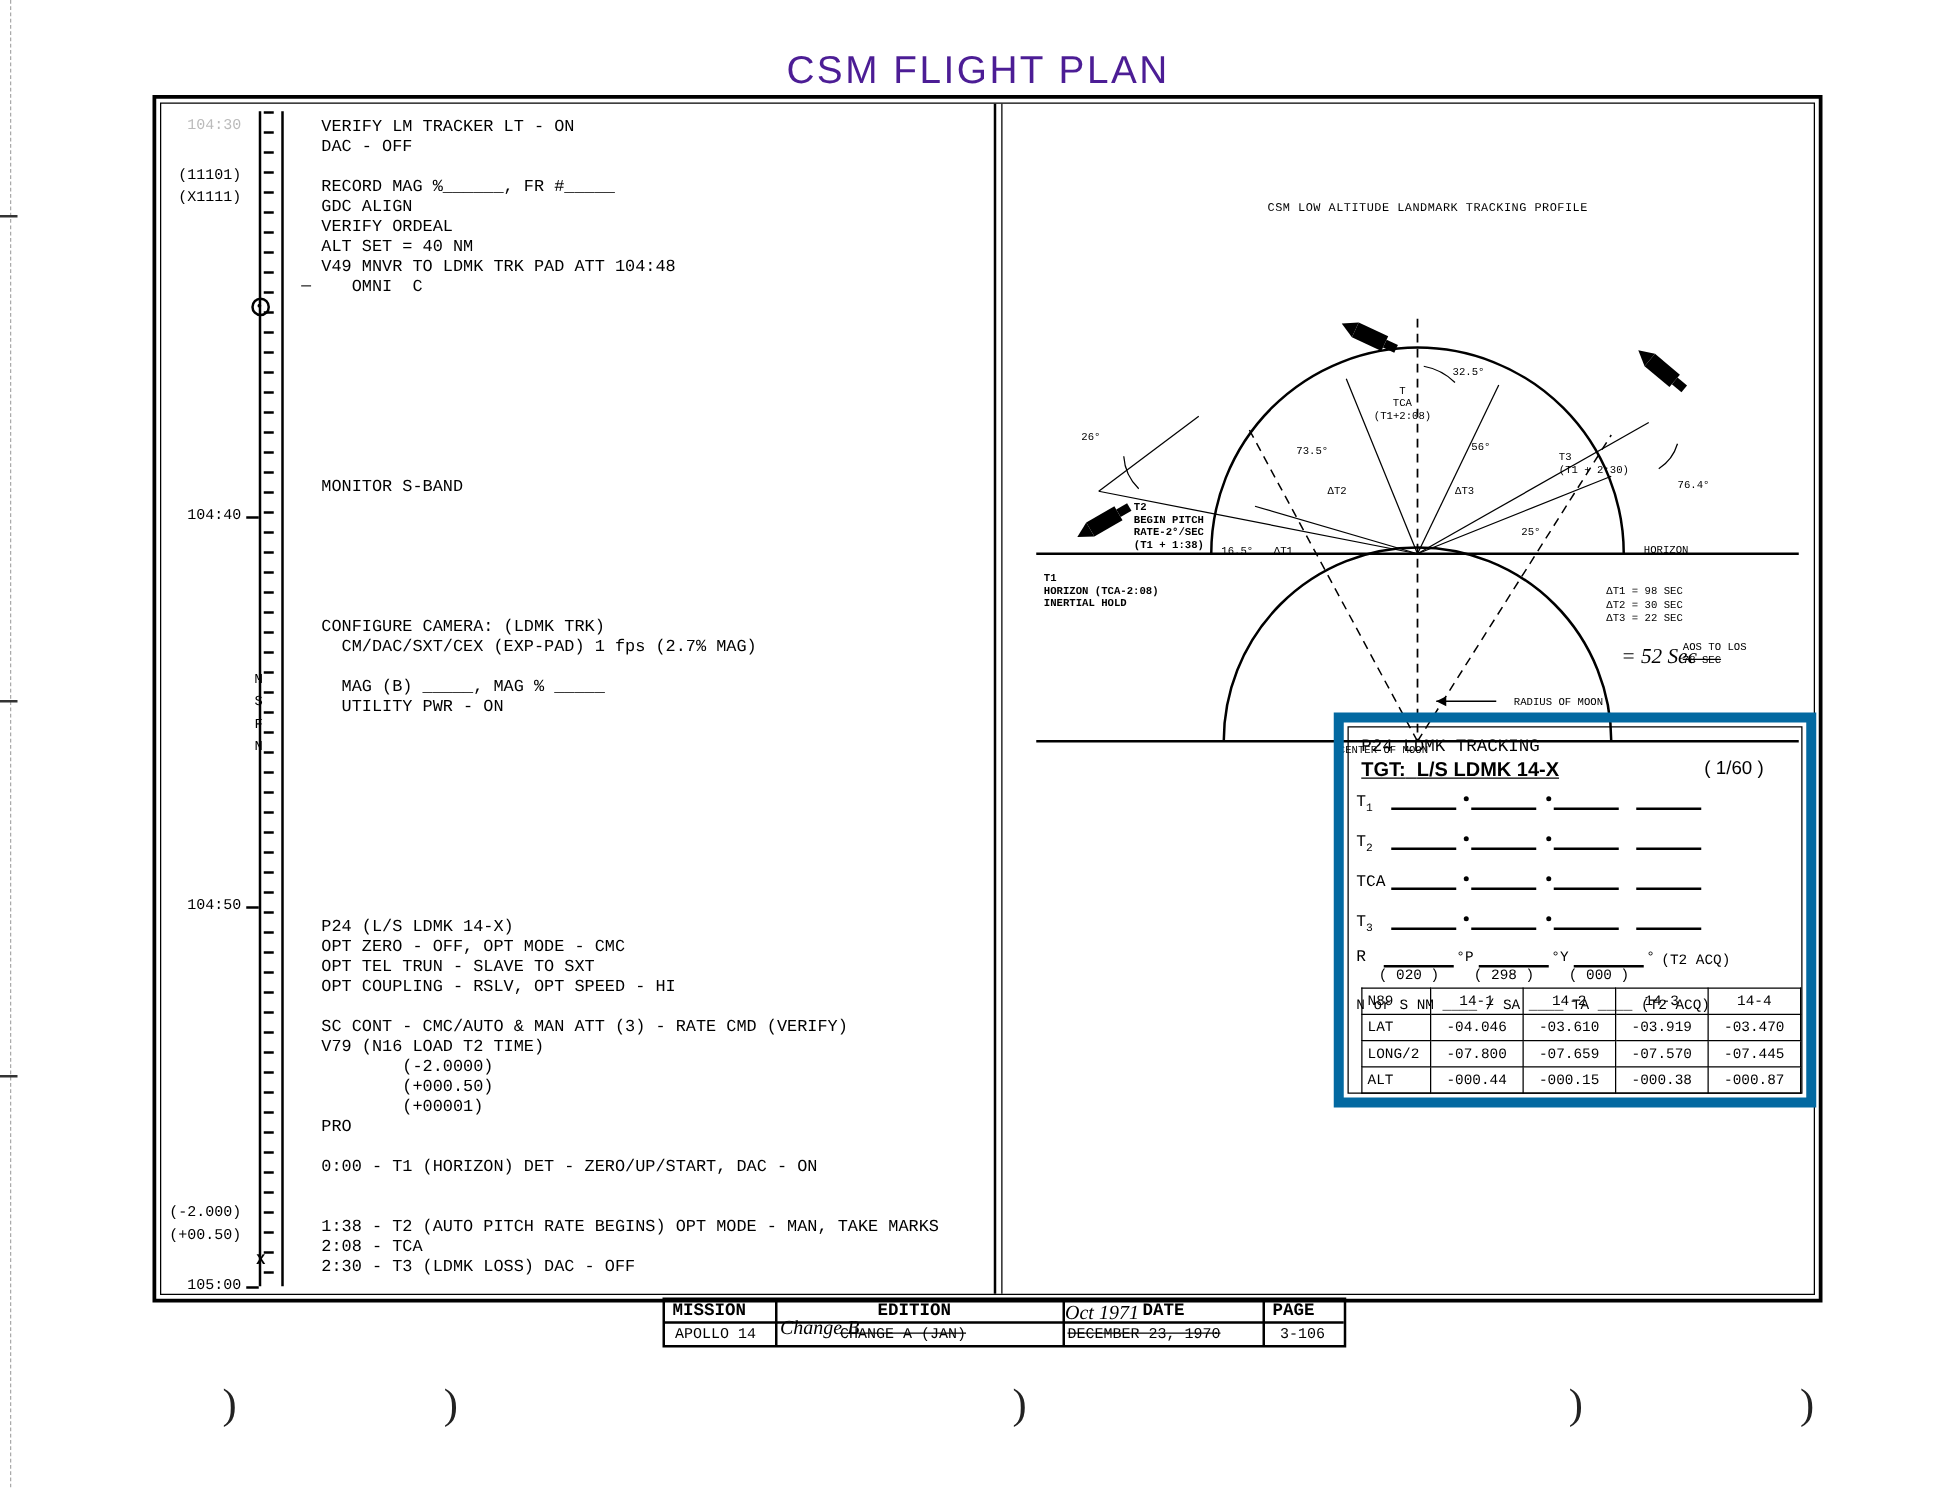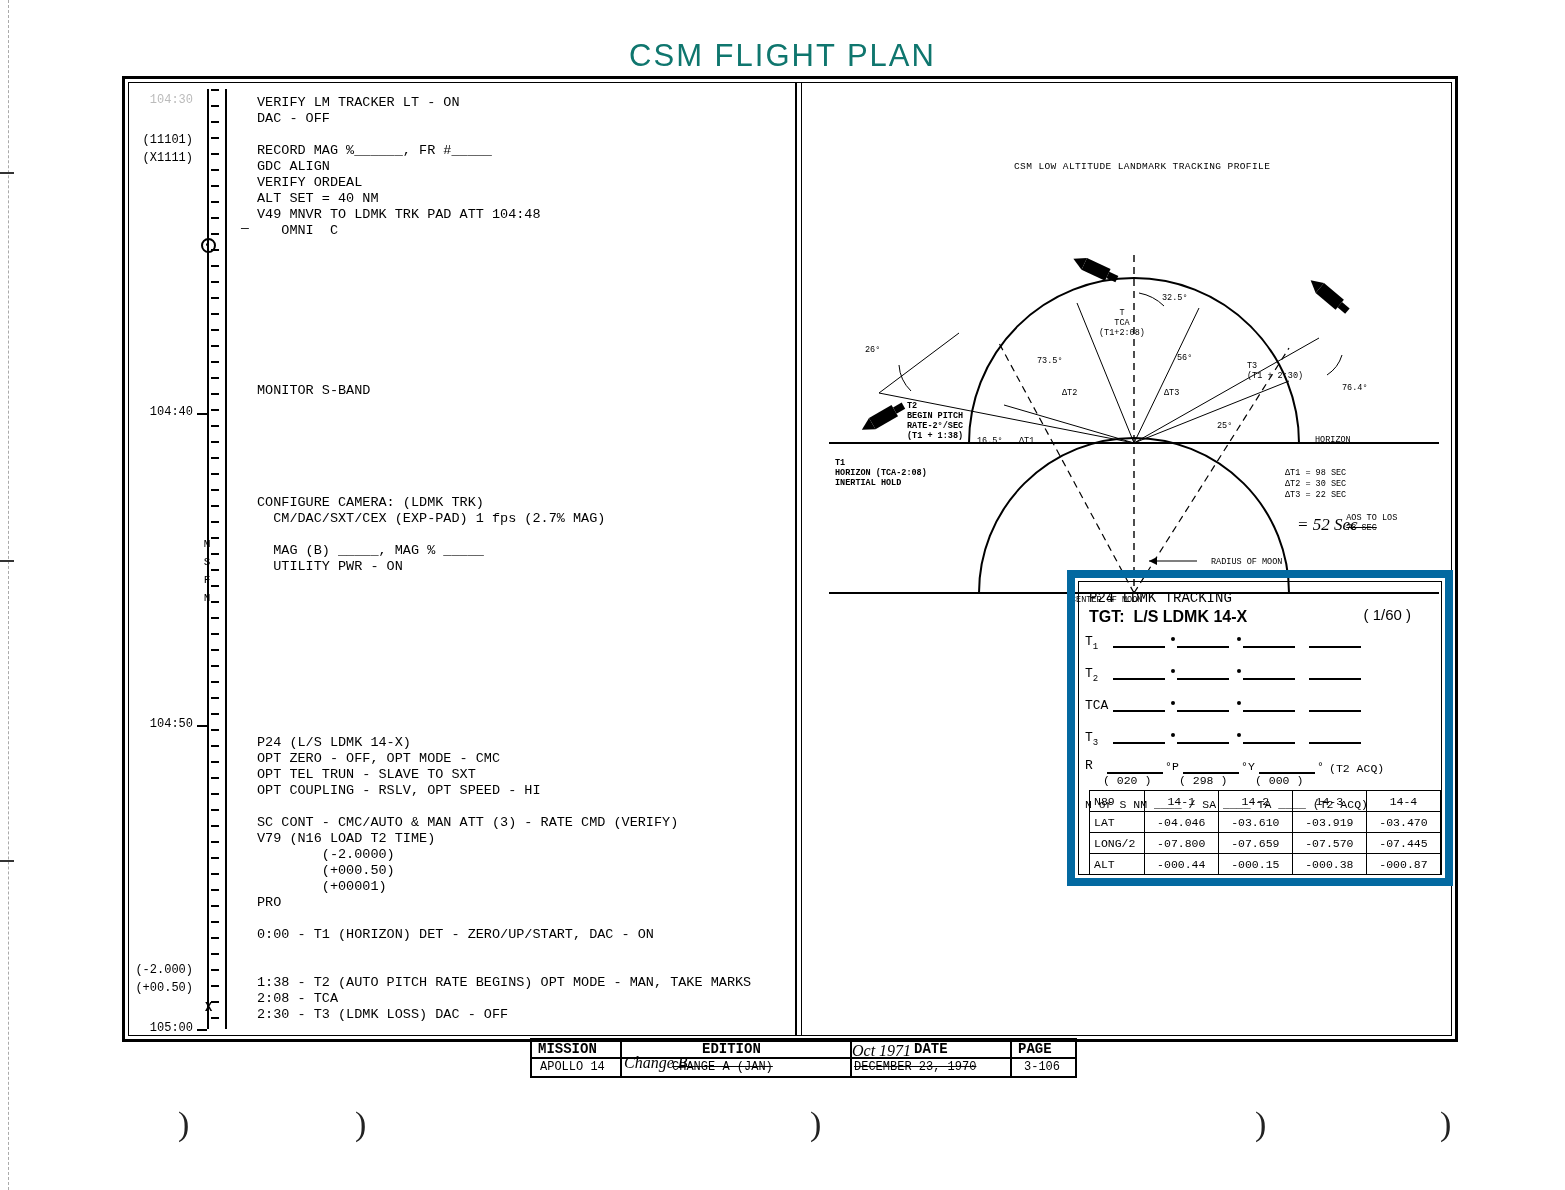--- a/index.html
+++ b/index.html
@@ -1,20 +1,20 @@
 <!DOCTYPE html>
 <html><head>
 <meta charset="utf-8">
 <style>
   html,body{margin:0;padding:0;background:#fff;}
   body{width:1565px;height:1190px;position:relative;font-family:"Liberation Mono",monospace;color:#000;}
   .page{position:absolute;inset:0;}
   .title{
     position:absolute;top:38px;left:0;width:1565px;text-align:center;
-    font-family:"Liberation Sans",sans-serif;font-size:31px;letter-spacing:2px;color:#0f766e;
+    font-family:"Liberation Sans",sans-serif;font-size:31px;letter-spacing:2px;color:#4c1d95;
   }
   
   .form-outer{position:absolute;left:122px;top:76px;width:1330px;height:960px;border:3px solid #000;}
   .form-inner{position:absolute;left:0;top:0;right:0;bottom:0;border:1px solid #000;margin:3px;}
   .vdiv{position:absolute;left:666px;top:0;bottom:0;width:0;border-left:2px solid #000;}
   .vdiv2{position:absolute;left:672px;top:0;bottom:0;width:0;border-left:1px solid #000;}
 
   
   .timecol{position:absolute;left:0;top:0;width:120px;height:100%;}
   .tl-line{position:absolute;top:6px;bottom:6px;width:0;border-left:2px solid #000;}
@@ -41,21 +41,21 @@
   .dlabel{position:absolute;font-size:8.5px;line-height:10px;white-space:pre;}
   .dlabel.b{font-weight:bold;}
 
   
   .hand{font-family:"Liberation Serif",serif;font-style:italic;font-size:17px;}
 
   
   .padbox{position:absolute;left:258px;top:487px;width:370px;height:300px;border:8px solid #0369a1;}
   .padbox .inner{position:absolute;inset:3px;border:1px solid #000;padding:8px 10px;}
   .pad-h1{font-size:14px;}
-  .pad-h2{font-size:16px;font-weight:bold;font-family:"Liberation Sans",sans-serif;margin-top:2px;}
+  .pad-h2{font-size:16px;font-weight:bold;font-family:"Liberation Sans",sans-serif;margin-top:2px;text-decoration:underline;}
   .pad-frac{position:absolute;right:30px;top:24px;font-size:15px;font-family:"Liberation Sans",sans-serif;}
   .rowlab{position:absolute;font-size:13px;}
   .sub{font-size:9px;vertical-align:sub;}
   .dline{position:absolute;height:0;border-top:2px solid #000;}
   .dot{position:absolute;width:4px;height:4px;background:#000;border-radius:50%;}
   .padtxt{position:absolute;font-size:11.5px;white-space:pre;}
   table.n89{position:absolute;left:10px;top:208px;border-collapse:collapse;font-size:11.5px;}
   table.n89 td{border:1px solid #000;padding:2px 4px;text-align:center;height:16px;}
   table.n89 td.lab{width:46px;text-align:left;padding-left:4px;}
   table.n89 td.v{width:66px;}

